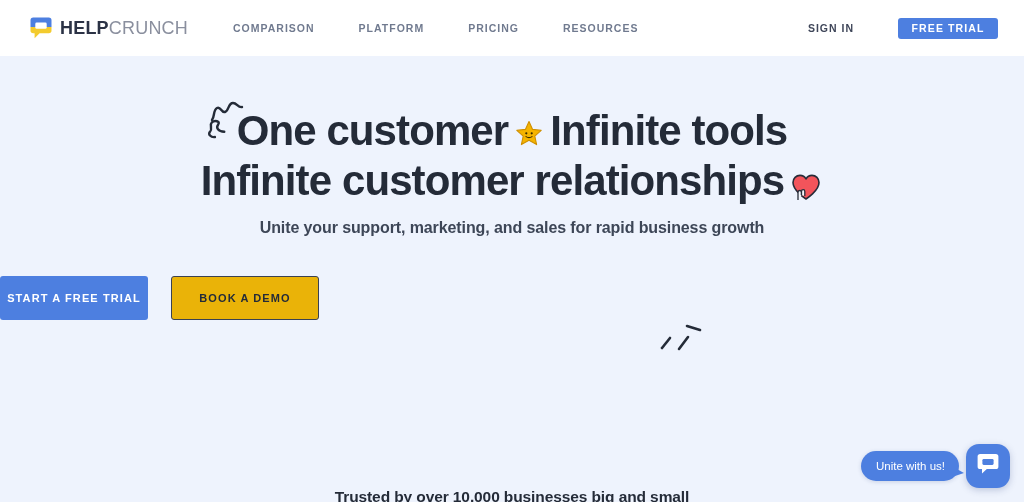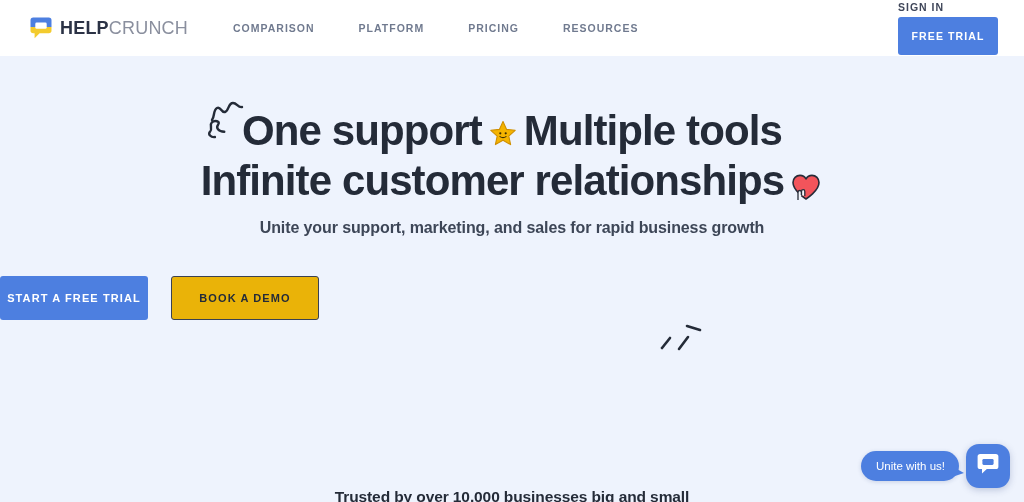--- a/index.html
+++ b/index.html
@@ -71,24 +71,23 @@
     letter-spacing: 1.0px;
     color: #707a8f;
     text-decoration: none;
     white-space: nowrap;
     cursor: pointer;
   }
 
   .header-right {
     margin-left: auto;
     display: flex;
-    align-items: flex-start;
-    gap: 4px;
+    align-items: center;
+    gap: 12px;
     padding-right: 26px;
-    flex-direction: column;
   }
 
   .signin {
     font-size: 10.5px;
     font-weight: 600;
     letter-spacing: 1.0px;
     color: #3f4659;
     text-decoration: none;
     white-space: nowrap;
     margin-right: 32px;
@@ -96,21 +95,21 @@
   }
 
   .btn-free-trial {
     background: #4d7fe0;
     color: #ffffff;
     font-size: 10.5px;
     font-weight: 700;
     letter-spacing: 1.1px;
     border: none;
     width: 100px;
-    height: 38px;
+    height: 21px;
     border-radius: 3px;
     cursor: pointer;
     font-family: inherit;
     white-space: nowrap;
   }
 
   
   .hero {
     position: absolute;
     top: 56px; left: 0;
@@ -309,26 +308,26 @@
   <h1 class="headline">
 
     <span class="squiggle">
       <svg width="46" height="66" viewBox="0 0 46 66">
         <path d="M22 42 C16 41 14 37 17 34 C20 31 14 29 11 31 C8 33 11 38 8 40 C5 42 8 46 12 46" fill="none" stroke="#242b38" stroke-width="2.4" stroke-linecap="round" transform="rotate(-8 20 40)"></path>
         <path d="M10 30 C13 26 11 20 15 18 C19 16 19 23 23 22 C27 21 26 13 31 13 C35 13 36 18 40 17" fill="none" stroke="#242b38" stroke-width="2.4" stroke-linecap="round"></path>
       </svg>
     </span>
 
     <span class="line">
-      <span>One support</span><span class="emoji-star"><svg width="34" height="34" viewBox="0 0 34 34">
+      <span>One customer</span><span class="emoji-star"><svg width="34" height="34" viewBox="0 0 34 34">
             <path d="M17 4.5 L20.6 12.4 L29.2 13.3 L22.8 19.1 L24.6 27.6 L17 23.3 L9.4 27.6 L11.2 19.1 L4.8 13.3 L13.4 12.4 Z" fill="#f5b400" stroke="#cf8f00" stroke-width="1.1" stroke-linejoin="round"></path>
             <circle cx="14.3" cy="16.3" r="1.1" fill="#3a2c00"></circle>
             <circle cx="19.7" cy="16.3" r="1.1" fill="#3a2c00"></circle>
             <path d="M14 19.6 Q17 21.6 20 19.6" fill="none" stroke="#3a2c00" stroke-width="1.1" stroke-linecap="round"></path>
-          </svg></span><span>Multiple tools</span>
+          </svg></span><span>Infinite tools</span>
     </span>
 
     <span class="line">
       <span>Infinite customer relationships</span><span class="emoji-heart"><svg width="34" height="34" viewBox="0 0 34 34">
             <path d="M17 29 C17 29 4 21 4 12.6 C4 8.4 7.2 5.4 11 5.4 C13.6 5.4 15.9 6.9 17 9 C18.1 6.9 20.4 5.4 23 5.4 C26.8 5.4 30 8.4 30 12.6 C30 21 17 29 17 29 Z" fill="#f2545b" stroke="#262b38" stroke-width="1.6" stroke-linejoin="round"></path>
             <path d="M9 30 L9 22.5 Q9 20.5 10.8 20.5 Q12.5 20.5 12.5 22.5 L12.5 25" fill="#f4f6fb" stroke="#262b38" stroke-width="1.3" stroke-linejoin="round"></path>
             <path d="M12.5 25 L12.5 21.4 Q12.5 19.6 14.2 19.6 Q15.8 19.6 15.8 21.4 L15.8 26" fill="#f4f6fb" stroke="#262b38" stroke-width="1.3" stroke-linejoin="round"></path>
           </svg></span>
     </span>
 

